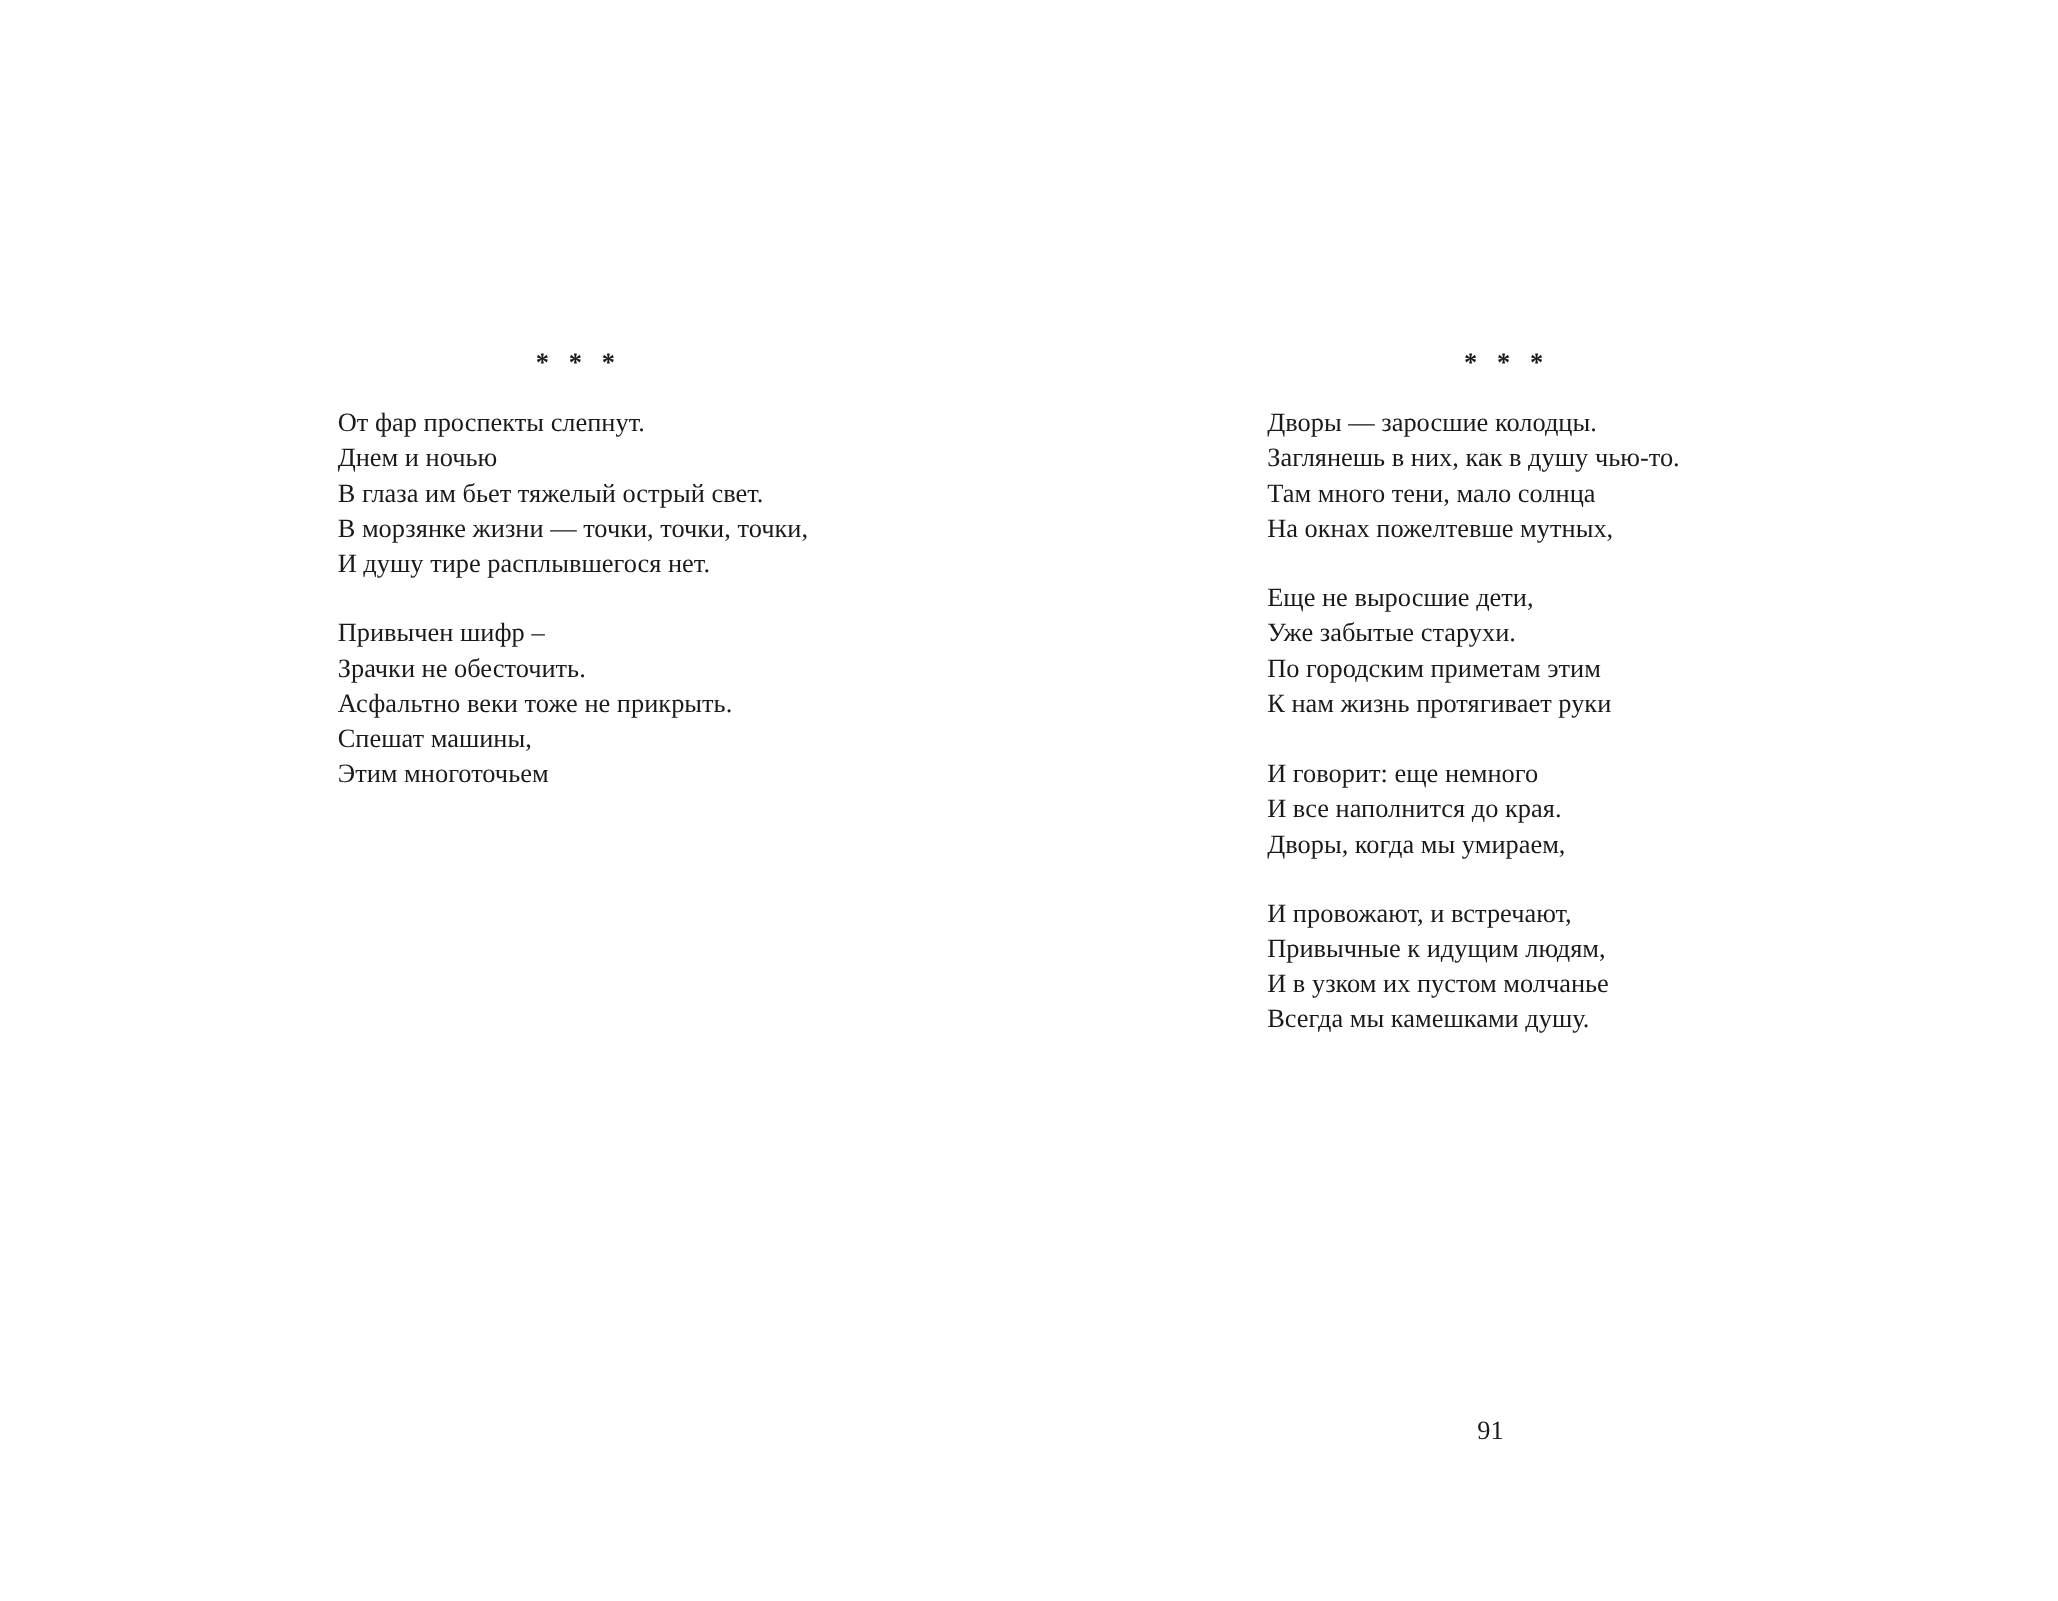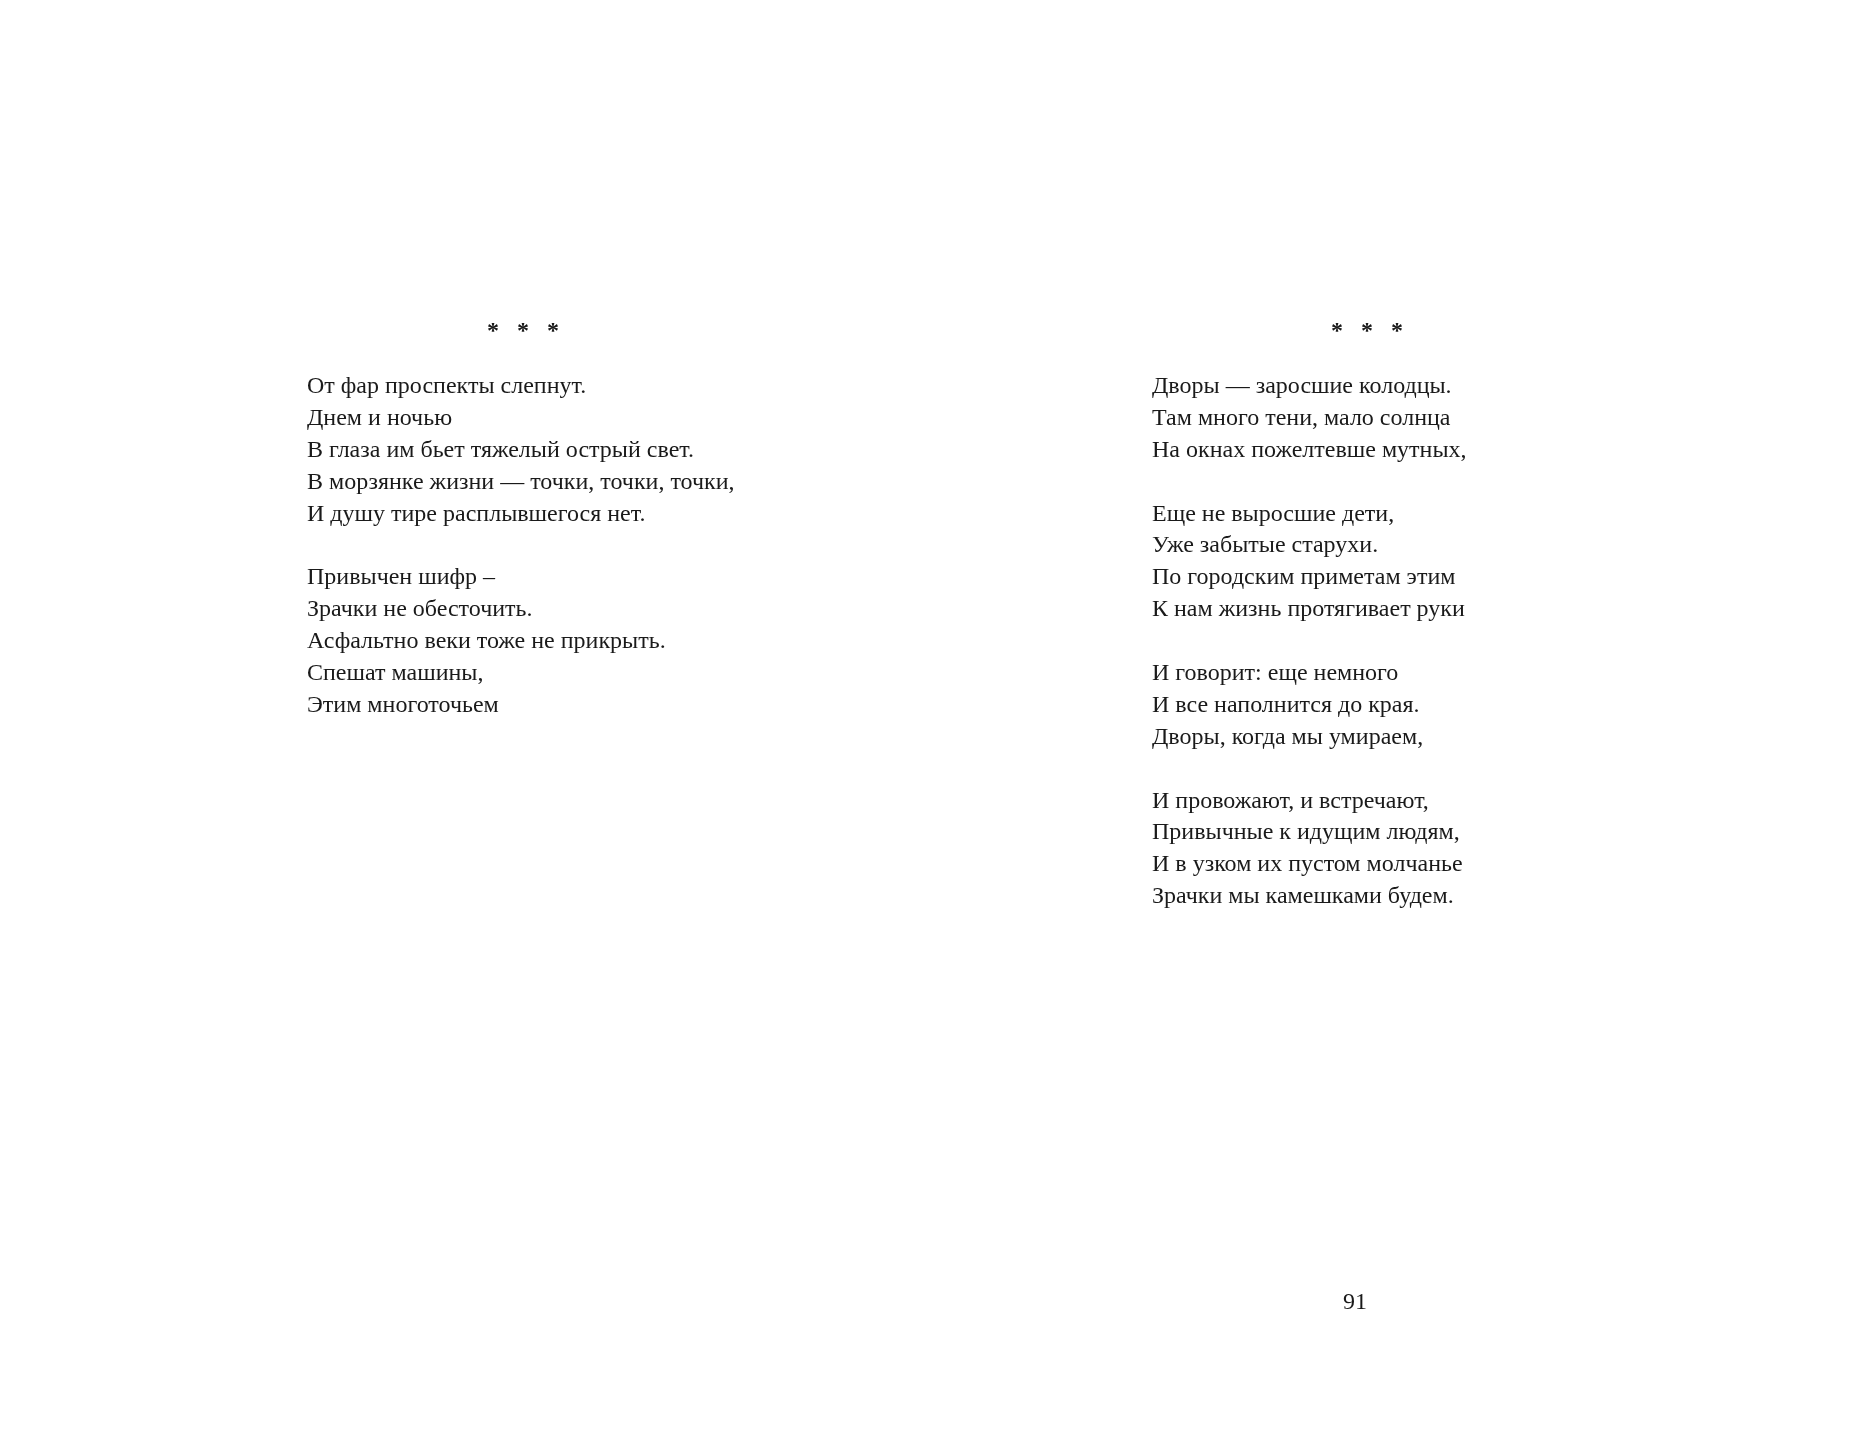--- a/index.html
+++ b/index.html
@@ -36,20 +36,21 @@
       <span class="line">Этим многоточьем</span>
     </div>
   </div>
 </div>
 
 <div class="page page-right">
   <div class="stars" style="left:396px; top:318px;">* * *</div>
   <div class="poem" style="left:217px; top:370px;">
     <div>
       <span class="line">Дворы — заросшие колодцы.</span>
+      <span class="line">Заглянешь в них, как в душу чью-то.</span>
       <span class="line">Там много тени, мало солнца</span>
       <span class="line">На окнах пожелтевше мутных,</span>
     </div>
     <span class="gap"></span>
     <div>
       <span class="line">Еще не выросшие дети,</span>
       <span class="line">Уже забытые старухи.</span>
       <span class="line">По городским приметам этим</span>
       <span class="line">К нам жизнь протягивает руки</span>
     </div>
@@ -57,17 +58,17 @@
     <div>
       <span class="line">И говорит: еще немного</span>
       <span class="line">И все наполнится до края.</span>
       <span class="line">Дворы, когда мы умираем,</span>
     </div>
     <span class="gap"></span>
     <div>
       <span class="line">И провожают, и встречают,</span>
       <span class="line">Привычные к идущим людям,</span>
       <span class="line">И в узком их пустом молчанье</span>
-      <span class="line">Зрачки мы камешками будем.</span>
+      <span class="line">Всегда мы камешками душу.</span>
     </div>
   </div>
   <div class="pagenum" style="left:408px; top:1286px;">91</div>
 </div>
 
 </body></html>

